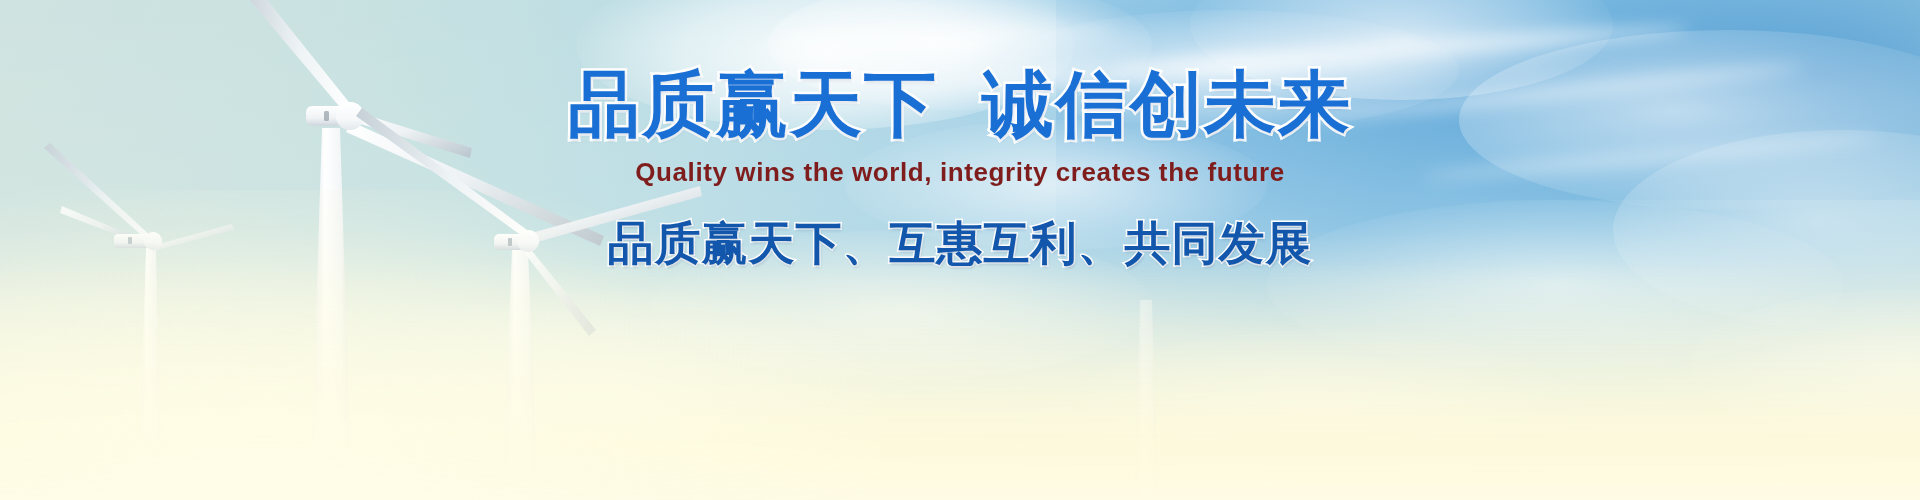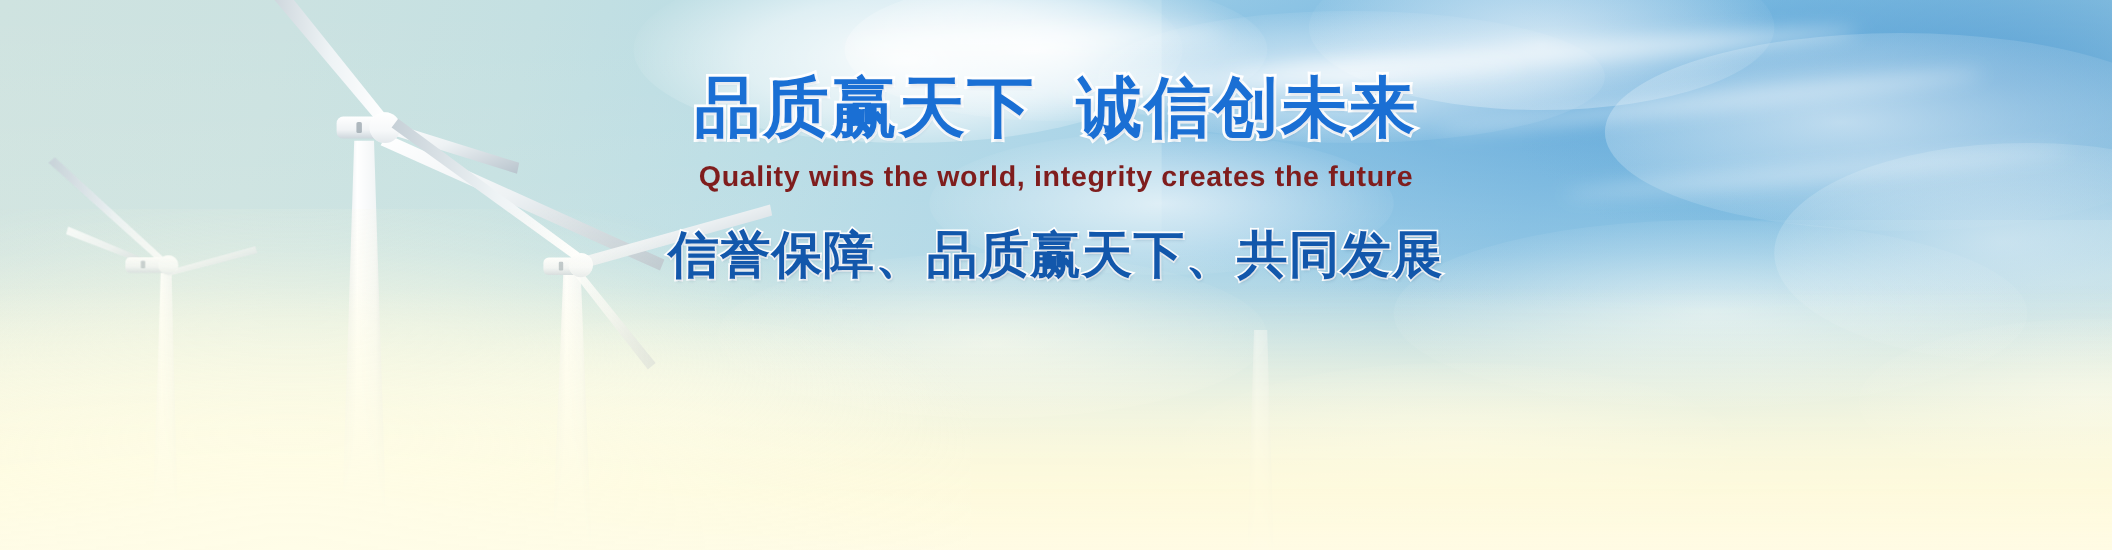--- a/index.html
+++ b/index.html
@@ -98,21 +98,21 @@
   .turbines svg { display:block; width:1920px; height:500px; }
 
   
   .copy {
     position:absolute; left:0; top:0; width:1920px; height:500px;
     display:flex; flex-direction:column; align-items:center;
   }
 
   .headline {
     margin-top:68px;
-    font-size:60px;
+    font-size:72px;
     line-height:1;
     font-weight:bold;
     color:#1a6fd4;
     letter-spacing:2px;
     white-space:pre;
     -webkit-text-stroke:5px #ffffff;
     paint-order:stroke fill;
     text-shadow:
       0 0 2px rgba(255,255,255,0.9),
       1px 2px 3px rgba(40,80,120,0.18);
@@ -249,16 +249,16 @@
       </g>
     </svg>
   </div>
 
   <div class="haze"></div>
   <div class="haze-left"></div>
 
   <div class="copy">
     <div class="headline">品质赢天下  诚信创未来</div>
     <div class="subtitle">Quality wins the world, integrity creates the future</div>
-    <div class="tagline">信誉保障、品质赢天下、共同发展</div>
+    <div class="tagline">品质赢天下、互惠互利、共同发展</div>
   </div>
 
 </div>
 
 </body></html>

